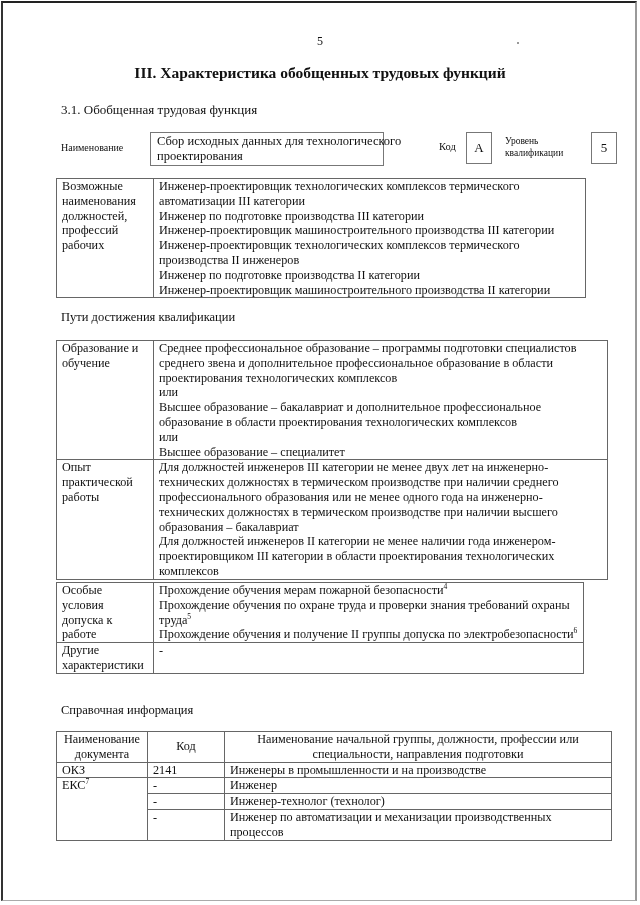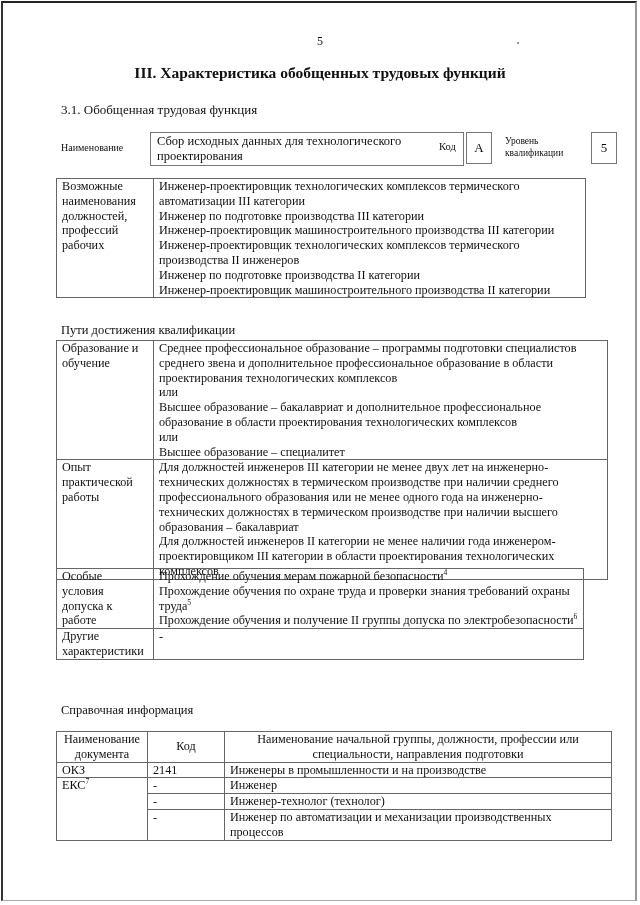--- a/index.html
+++ b/index.html
@@ -13,21 +13,21 @@
       border-bottom: 1px solid #aaa; box-sizing: border-box;
     }
     .abs { position: absolute; }
     .page-number { left: 0; width: 640px; top: 34px; text-align: center; font-size: 12px; }
     .dot { left: 517px; top: 42px; width: 2px; height: 2px; background: #999; }
     .section-title { left: 0; width: 640px; top: 64px; text-align: center; font-size: 15.5px; font-weight: bold; }
     .subsection-title { left: 61px; top: 102px; font-size: 13px; font-weight: normal; }
     .label-small { font-size: 10px; }
     .name-label { left: 61px; top: 142px; }
     .name-box {
-      left: 150px; top: 132px; width: 314px; height: 34px; border: 1px solid #777;
+      left: 150px; top: 132px; width: 234px; height: 34px; border: 1px solid #777;
       box-sizing: border-box; padding: 1px 6px; font-size: 12.5px; line-height: 15px;
     }
     .code-label { left: 439px; top: 141px; font-size: 10.5px; }
     .code-box {
       left: 466px; top: 132px; width: 26px; height: 32px; border: 1px solid #777; box-sizing: border-box;
       text-align: center; line-height: 30px; font-size: 13px;
     }
     .level-label { left: 505px; top: 135px; width: 80px; text-align: left; font-size: 9.5px; line-height: 12px; }
     .level-box {
       left: 591px; top: 132px; width: 26px; height: 32px; border: 1px solid #777; box-sizing: border-box;
@@ -81,21 +81,21 @@
       <span class="line">Инженер-проектировщик машиностроительного производства III категории</span>
       <span class="line">Инженер-проектировщик технологических комплексов термического</span>
       <span class="line">производства II инженеров</span>
       <span class="line">Инженер по подготовке производства II категории</span>
       <span class="line">Инженер-проектировщик машиностроительного производства II категории</span>
     </td>
   </tr>
 </tbody>
   </table>
 
-<div class="abs plain-heading" style="left:61px; top:323px;text-align:right;">Пути достижения квалификации</div>
+<div class="abs plain-heading" style="left:61px; top:310px;text-align:right;">Пути достижения квалификации</div>
 
 <table style="left:56px; top:340px; width:552px;">
   <tbody>
       <tr>
     <td class="col-left">
       <span class="line">Образование и</span>
       <span class="line">обучение</span>
     </td>
     <td>
       <span class="line">Среднее профессиональное образование – программы подготовки специалистов</span>
@@ -121,21 +121,21 @@
       <span class="line">технических должностях в термическом производстве при наличии высшего</span>
       <span class="line">образования – бакалавриат</span>
       <span class="line">Для должностей инженеров II категории не менее наличии года инженером-</span>
       <span class="line">проектировщиком III категории в области проектирования технологических</span>
       <span class="line">комплексов</span>
     </td>
   </tr>
 </tbody>
   </table>
 
-<table style="left:56px; top:568px; width:528px;">
+<table style="left:56px; top:582px; width:528px;">
   <tbody>
       <tr>
     <td class="col-left">
       <span class="line">Особые</span>
       <span class="line">условия</span>
       <span class="line">допуска к</span>
       <span class="line">работе</span>
     </td>
     <td>
       <span class="line"><span>Прохождение обучения мерам пожарной безопасности</span><sup>4</sup></span>

